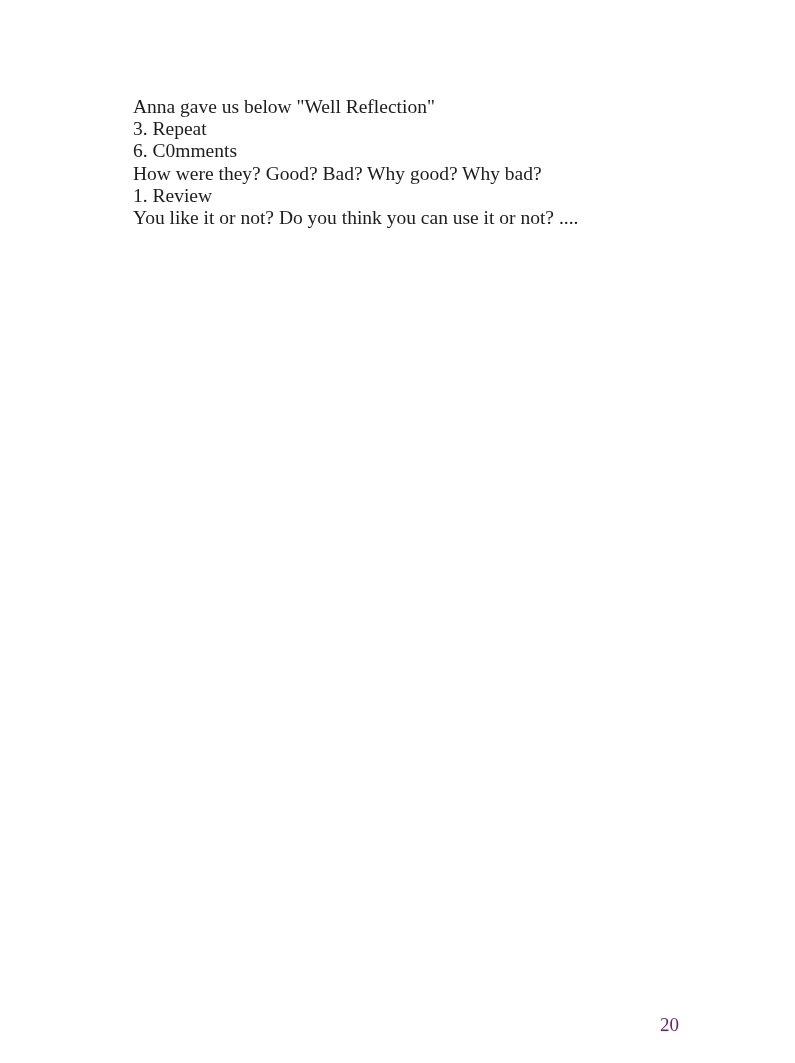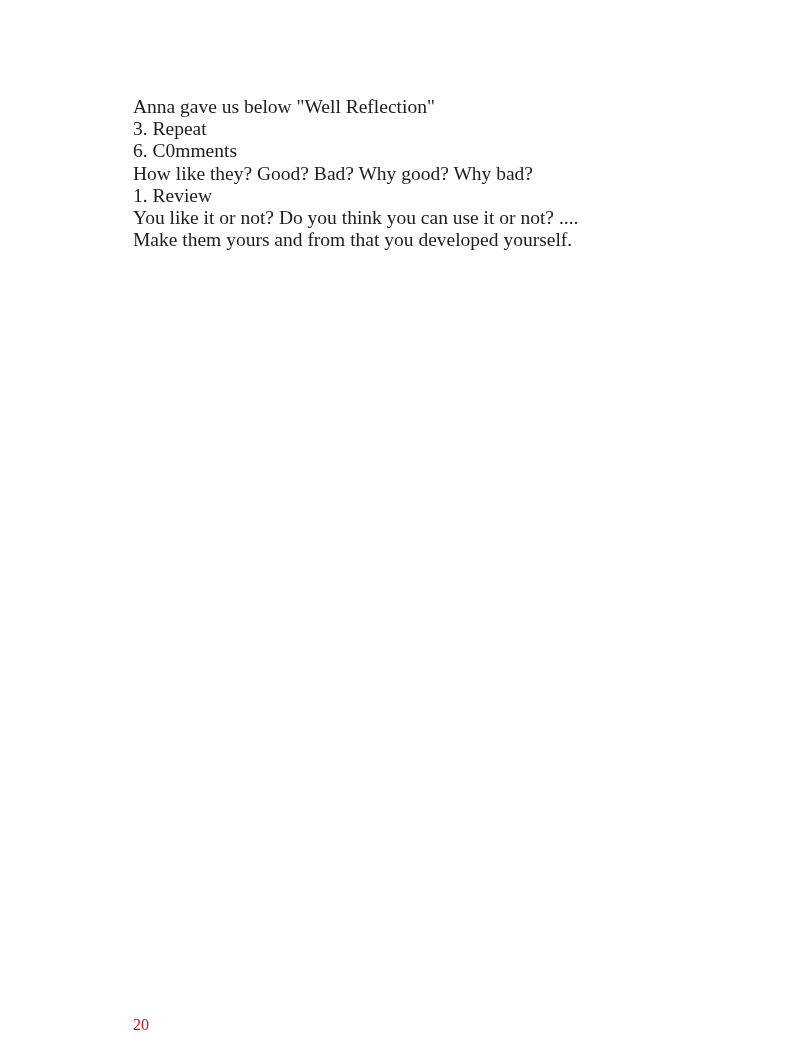--- a/index.html
+++ b/index.html
@@ -33,33 +33,32 @@
     padding: 0;
   }
   .text-block p.justify {
     text-align: justify;
   }
   .page-number {
     position: absolute;
     left: 133px;
     width: 546px;
     top: 1015px;
-    text-align: left;
-    font-size: 16px;
+    text-align: right;
+    font-size: 19px;
     line-height: 20px;
-    color: #b91c1c;
+    color: #701a75;
   }
 </style>
 </head>
 <body>
 
 <div class="page">
   <div class="text-block">
     <p>Anna gave us below "Well Reflection"</p>
     <p>3. Repeat</p>
     <p>6. C0mments</p>
-    <p>How like they? Good? Bad? Why good? Why bad?</p>
+    <p>How were they? Good? Bad? Why good? Why bad?</p>
     <p>1. Review</p>
     <p>You like it or not? Do you think you can use it or not? ....</p>
-    <p>Make them yours and from that you developed yourself.</p>
   </div>
   <div class="page-number">20</div>
 </div>
 
 </body></html>

